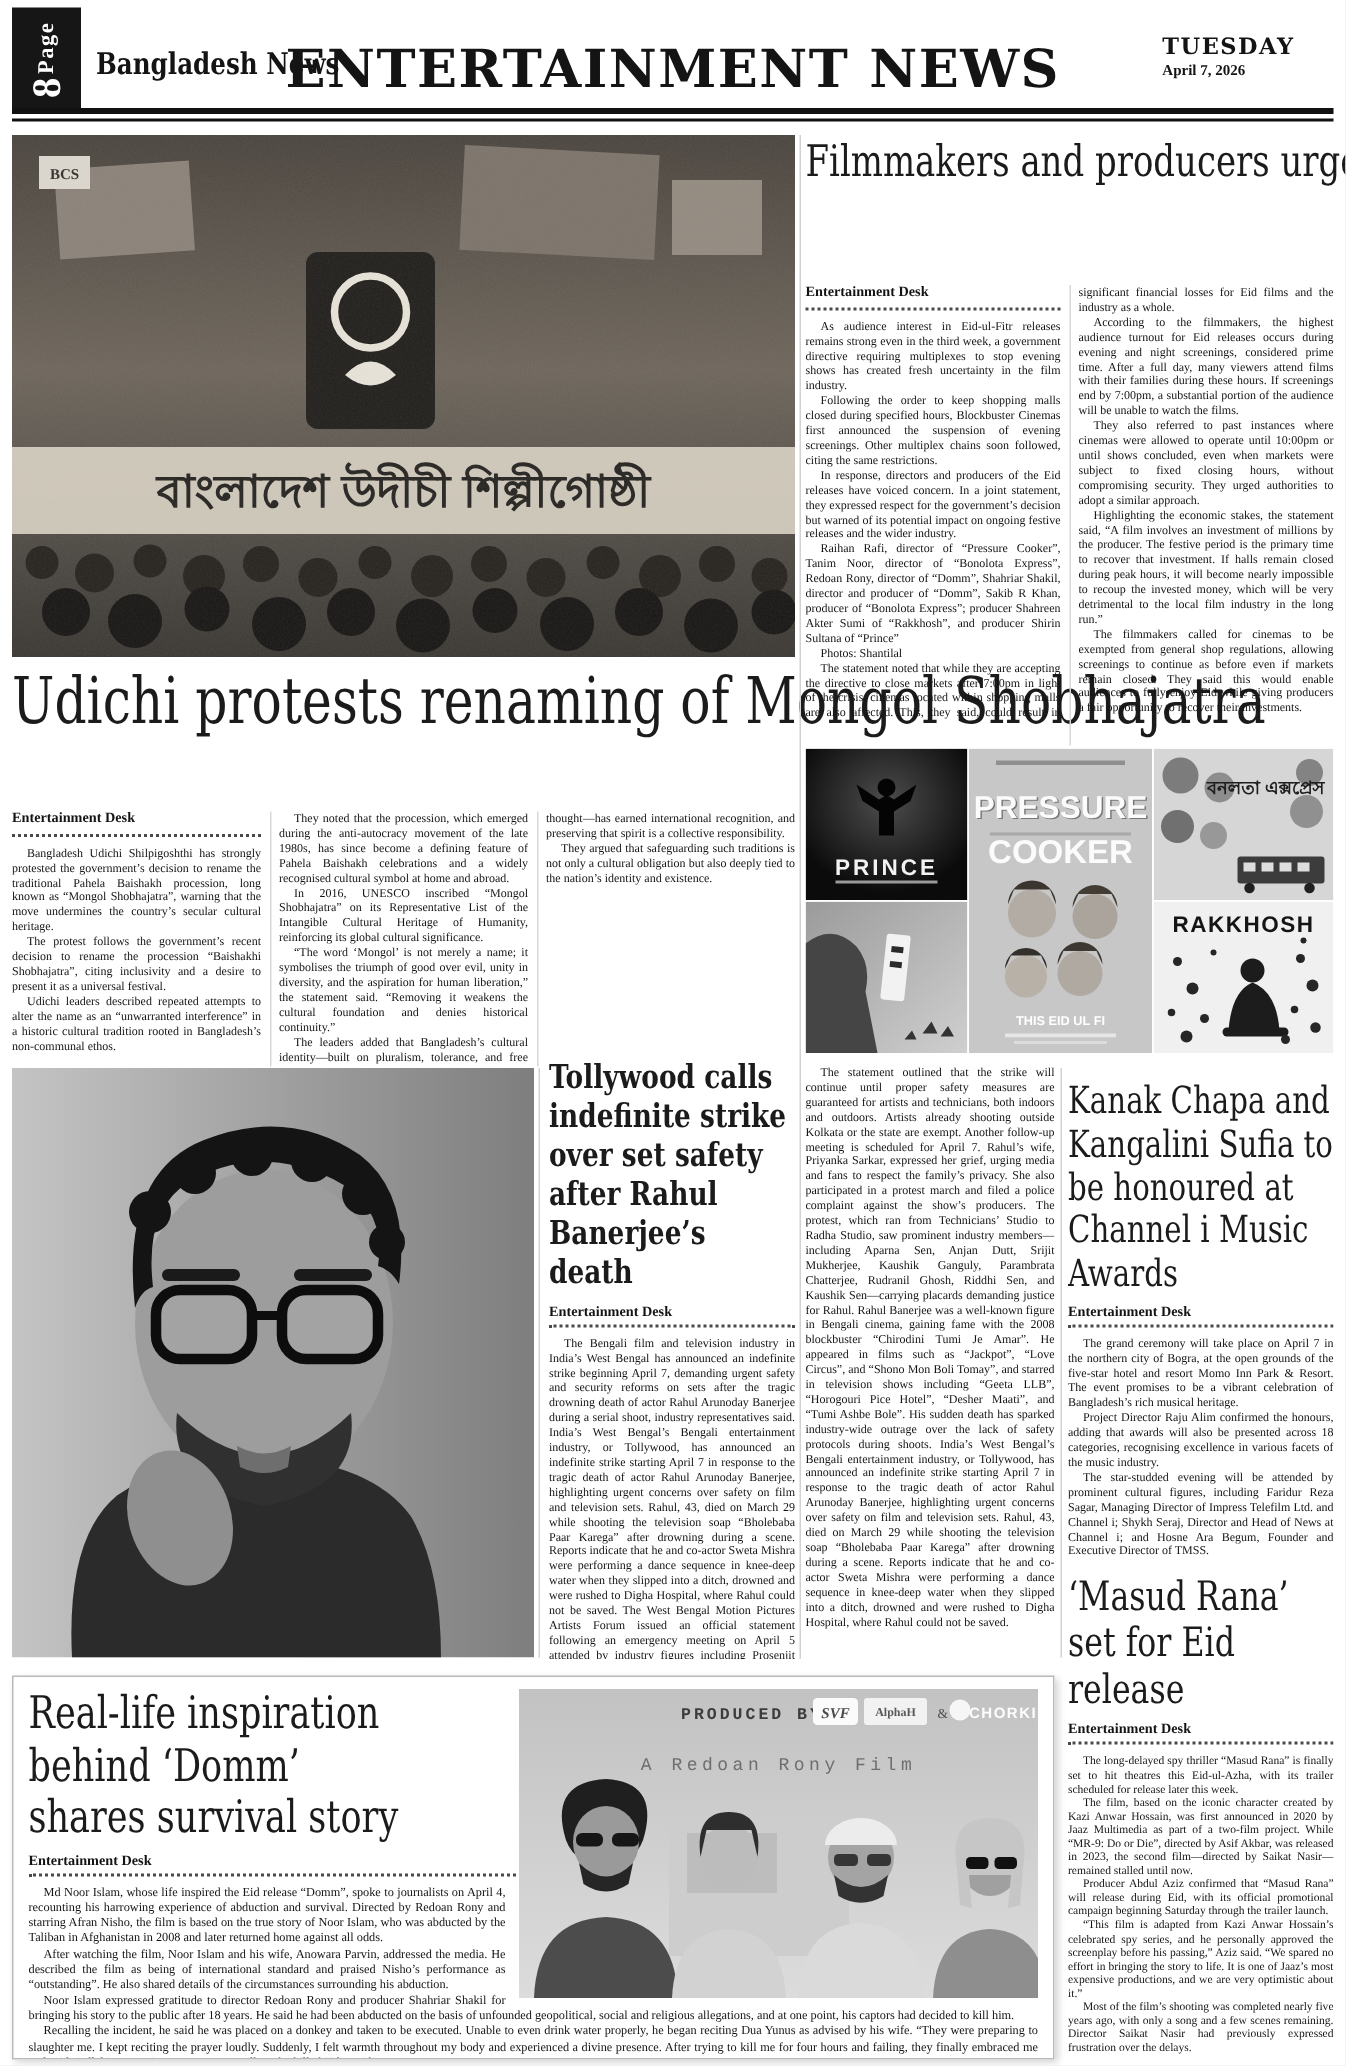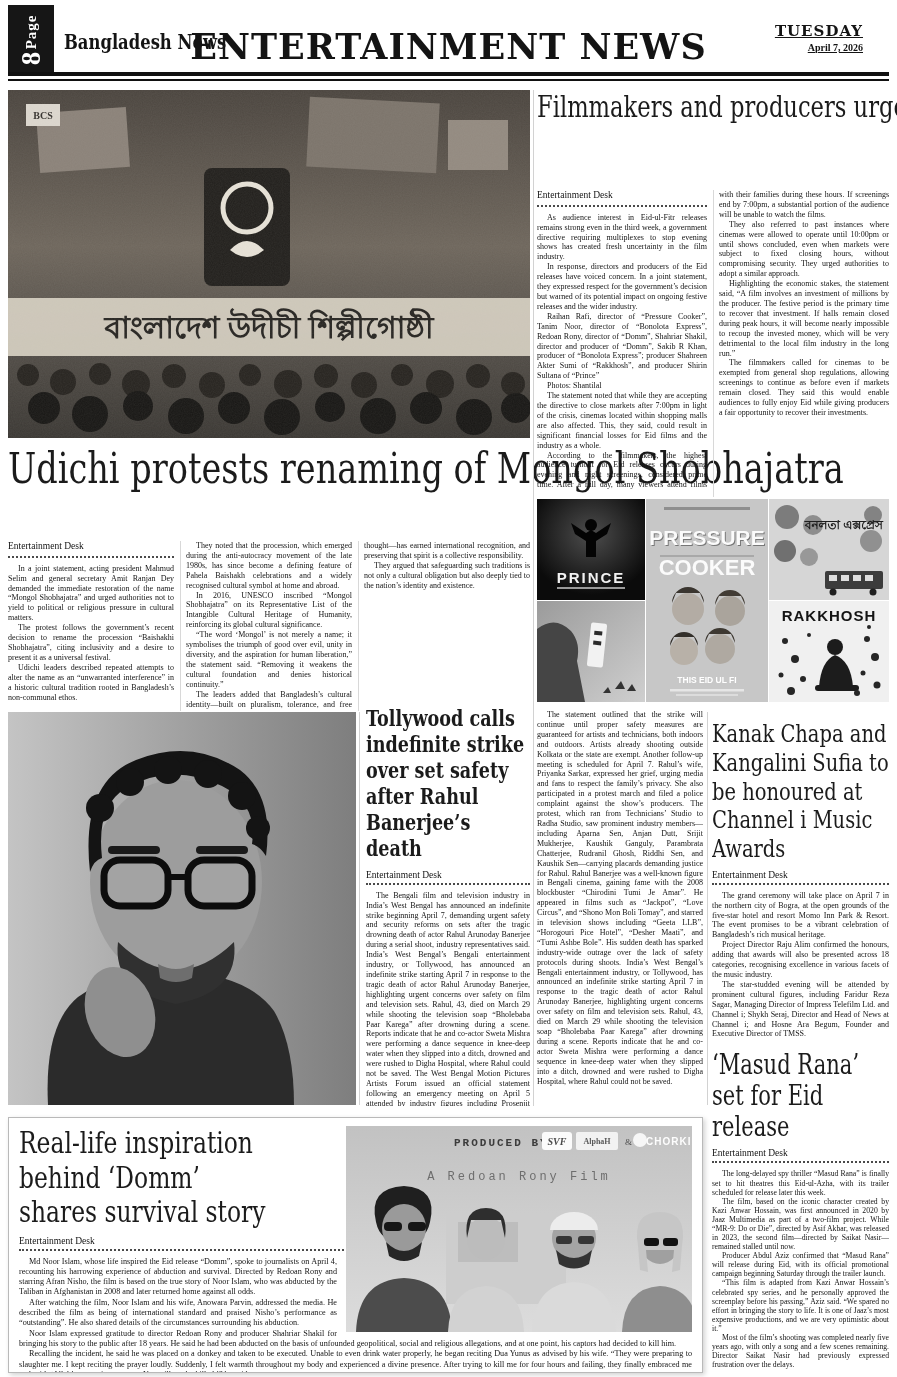--- a/index.html
+++ b/index.html
@@ -10,38 +10,38 @@
   
   .pagebox{left:8px;top:5px;width:46px;height:70px;background:#161616;color:#fff;
            display:flex;align-items:center;justify-content:center;}
   .pagebox .vert{writing-mode:vertical-rl;transform:rotate(180deg);display:flex;align-items:center;gap:2px;}
   .pagebox .plbl{font-weight:bold;font-size:15px;letter-spacing:1px;}
   .pagebox .pnum{font-weight:bold;font-size:27px;}
   .masthead{left:64px;top:30px;font-family:"DejaVu Serif",serif;font-weight:bold;font-size:20px;
             transform:scaleX(.82);transform-origin:0 50%;white-space:nowrap;}
   .sectitle{left:0;top:14px;width:897px;text-align:center;font-family:"DejaVu Serif",serif;
             font-weight:bold;font-size:35px;letter-spacing:1px;margin-top:12px;}
-  .dateblk{right:34px;top:22px;text-align:right;text-decoration:underline;}
+  .dateblk{right:34px;top:22px;text-align:left;}
   .dateblk .day{font-family:"DejaVu Serif",serif;font-weight:bold;font-size:15px;letter-spacing:1px;}
   .dateblk .date{font-weight:bold;font-size:10px;margin-top:2px;}
   .rule-a{left:8px;top:72px;width:881px;height:4px;background:#111;}
   .rule-b{left:8px;top:79px;width:881px;height:2px;background:#111;}
 
   
   .hl{font-family:"DejaVu Serif",serif;font-weight:normal;color:#1b1b1b;margin:0;
       transform:scaleX(.78);transform-origin:0 0;width:128%;}
   .hl-udichi{font-size:43px;line-height:1.12;}
   .hl-film{font-size:29px;line-height:1.1;}
   .hl-tolly{font-size:22px;line-height:1.18;font-weight:bold;transform:scaleX(.8);width:125%;}
   .hl-kanak{font-size:25px;line-height:1.15;}
   .hl-masud{font-size:27px;line-height:1.15;margin-top:10px;}
   .hl-domm{font-size:30px;line-height:1.15;}
 
   
-  .kicker{font-weight:normal;font-size:9.5px;padding-bottom:3px;margin:0 0 6px 0;
+  .kicker{font-weight:bold;font-size:9.5px;padding-bottom:3px;margin:0 0 6px 0;
           border-bottom:2px dotted #4a4a4a;}
   .body-text{font-size:8px;line-height:1.24;text-align:justify;}
   .body-text p{margin:0;text-indent:10px;}
   .cols3{column-count:3;column-gap:12px;column-rule:1px solid #d8d8d8;column-fill:auto;height:170px;}
   .cols2{column-count:2;column-gap:12px;column-rule:1px solid #d8d8d8;column-fill:auto;height:307px;}
   .vrule{position:absolute;width:1px;background:#d2d2d2;}
 
   
   .collage{left:537px;top:499px;width:352px;height:204px;display:grid;
            grid-template-columns:108px 122px 120px;grid-template-rows:101px 101px;gap:1px;background:#fff;}
@@ -129,36 +129,37 @@
         <circle cx="466" cy="327" r="18"></circle>
           <circle cx="508" cy="318" r="15"></circle>
       </g>
       <rect width="522" height="348" filter="url(#grain)" opacity="0.28"></rect>
     </svg>
   </div>
 
   <h1 class="abs hl hl-udichi" style="left:8px;top:444px;">Udichi protests renaming of Mongol Shobhajatra</h1>
   <div class="abs body-text cols3" style="left:8px;top:541px;width:522px;">
     <div class="kicker">Entertainment Desk</div>
-    <p>In a joint statement, acting president Mahmud Selim and general secretary Amit Ranjan Dey demanded the immediate restoration of the name “Mongol Shobhajatra” and urged authorities not to yield to political or religious pressure in cultural matters.</p>
+    <p>Bangladesh Udichi Shilpigoshthi has strongly protested the government’s decision to rename the traditional Pahela Baishakh procession, long known as “Mongol Shobhajatra”, warning that the move undermines the country’s secular cultural heritage.</p>
     <p>The protest follows the government’s recent decision to rename the procession “Baishakhi Shobhajatra”, citing inclusivity and a desire to present it as a universal festival.</p>
     <p>Udichi leaders described repeated attempts to alter the name as an “unwarranted interference” in a historic cultural tradition rooted in Bangladesh’s non-communal ethos.</p>
     <p>They noted that the procession, which emerged during the anti-autocracy movement of the late 1980s, has since become a defining feature of Pahela Baishakh celebrations and a widely recognised cultural symbol at home and abroad.</p>
     <p>In 2016, UNESCO inscribed “Mongol Shobhajatra” on its Representative List of the Intangible Cultural Heritage of Humanity, reinforcing its global cultural significance.</p>
     <p>“The word ‘Mongol’ is not merely a name; it symbolises the triumph of good over evil, unity in diversity, and the aspiration for human liberation,” the statement said. “Removing it weakens the cultural foundation and denies historical continuity.”</p>
     <p>The leaders added that Bangladesh’s cultural identity—built on pluralism, tolerance, and free thought—has earned international recognition, and preserving that spirit is a collective responsibility.</p>
     <p>They argued that safeguarding such traditions is not only a cultural obligation but also deeply tied to the nation’s identity and existence.</p>
   </div>
 
   <div class="vrule" style="left:533px;top:90px;height:1016px;"></div>
 
   <h1 class="abs hl hl-film" style="left:537px;top:92px;">Filmmakers and producers urge multiplexes to stay open</h1>
   <div class="abs body-text cols2" style="left:537px;top:190px;width:352px;">
     <div class="kicker">Entertainment Desk</div>
     <p>As audience interest in Eid-ul-Fitr releases remains strong even in the third week, a government directive requiring multiplexes to stop evening shows has created fresh uncertainty in the film industry.</p>
+    <p>Following the order to keep shopping malls closed during specified hours, Blockbuster Cinemas first announced the suspension of evening screenings. Other multiplex chains soon followed, citing the same restrictions.</p>
     <p>In response, directors and producers of the Eid releases have voiced concern. In a joint statement, they expressed respect for the government’s decision but warned of its potential impact on ongoing festive releases and the wider industry.</p>
     <p>Raihan Rafi, director of “Pressure Cooker”, Tanim Noor, director of “Bonolota Express”, Redoan Rony, director of “Domm”, Shahriar Shakil, director and producer of “Domm”, Sakib R Khan, producer of “Bonolota Express”; producer Shahreen Akter Sumi of “Rakkhosh”, and producer Shirin Sultana of “Prince”</p>
     <p>Photos: Shantilal</p>
     <p>The statement noted that while they are accepting the directive to close markets after 7:00pm in light of the crisis, cinemas located within shopping malls are also affected. This, they said, could result in significant financial losses for Eid films and the industry as a whole.</p>
     <p>According to the filmmakers, the highest audience turnout for Eid releases occurs during evening and night screenings, considered prime time. After a full day, many viewers attend films with their families during these hours. If screenings end by 7:00pm, a substantial portion of the audience will be unable to watch the films.</p>
     <p>They also referred to past instances where cinemas were allowed to operate until 10:00pm or until shows concluded, even when markets were subject to fixed closing hours, without compromising security. They urged authorities to adopt a similar approach.</p>
     <p>Highlighting the economic stakes, the statement said, “A film involves an investment of millions by the producer. The festive period is the primary time to recover that investment. If halls remain closed during peak hours, it will become nearly impossible to recoup the invested money, which will be very detrimental to the local film industry in the long run.”</p>
     <p>The filmmakers called for cinemas to be exempted from general shop regulations, allowing screenings to continue as before even if markets remain closed. They said this would enable audiences to fully enjoy Eid while giving producers a fair opportunity to recover their investments.</p>
   </div>
 

